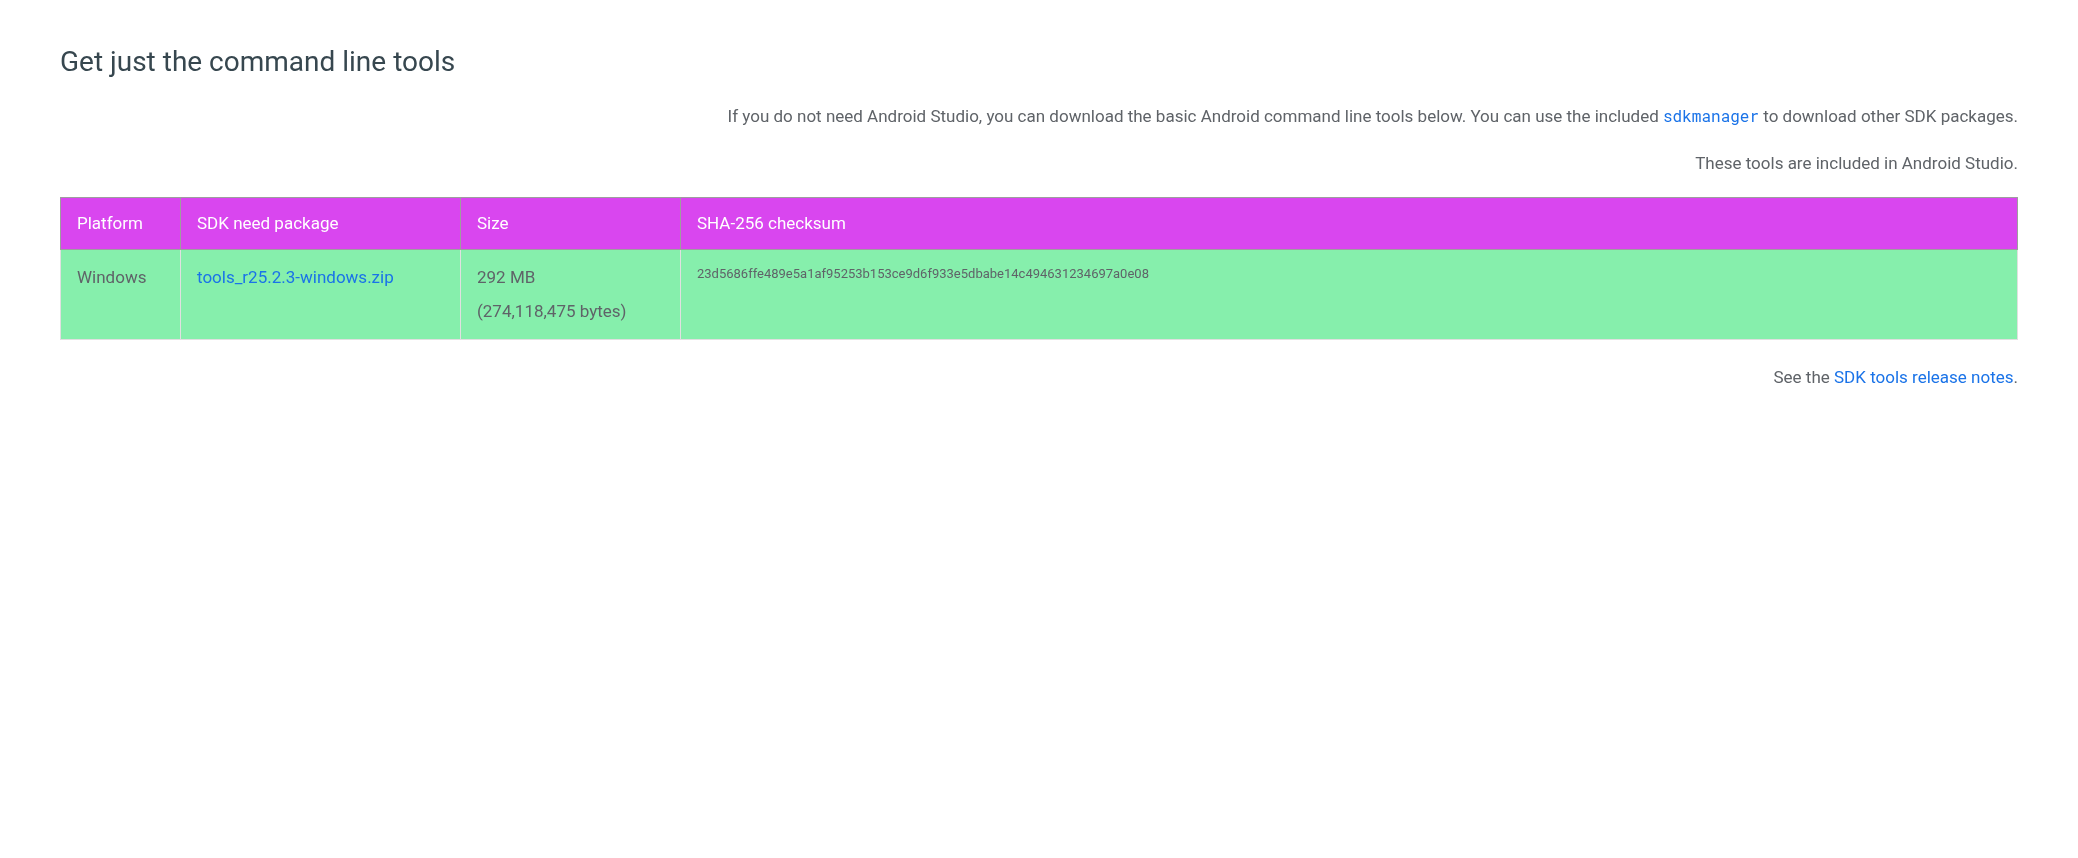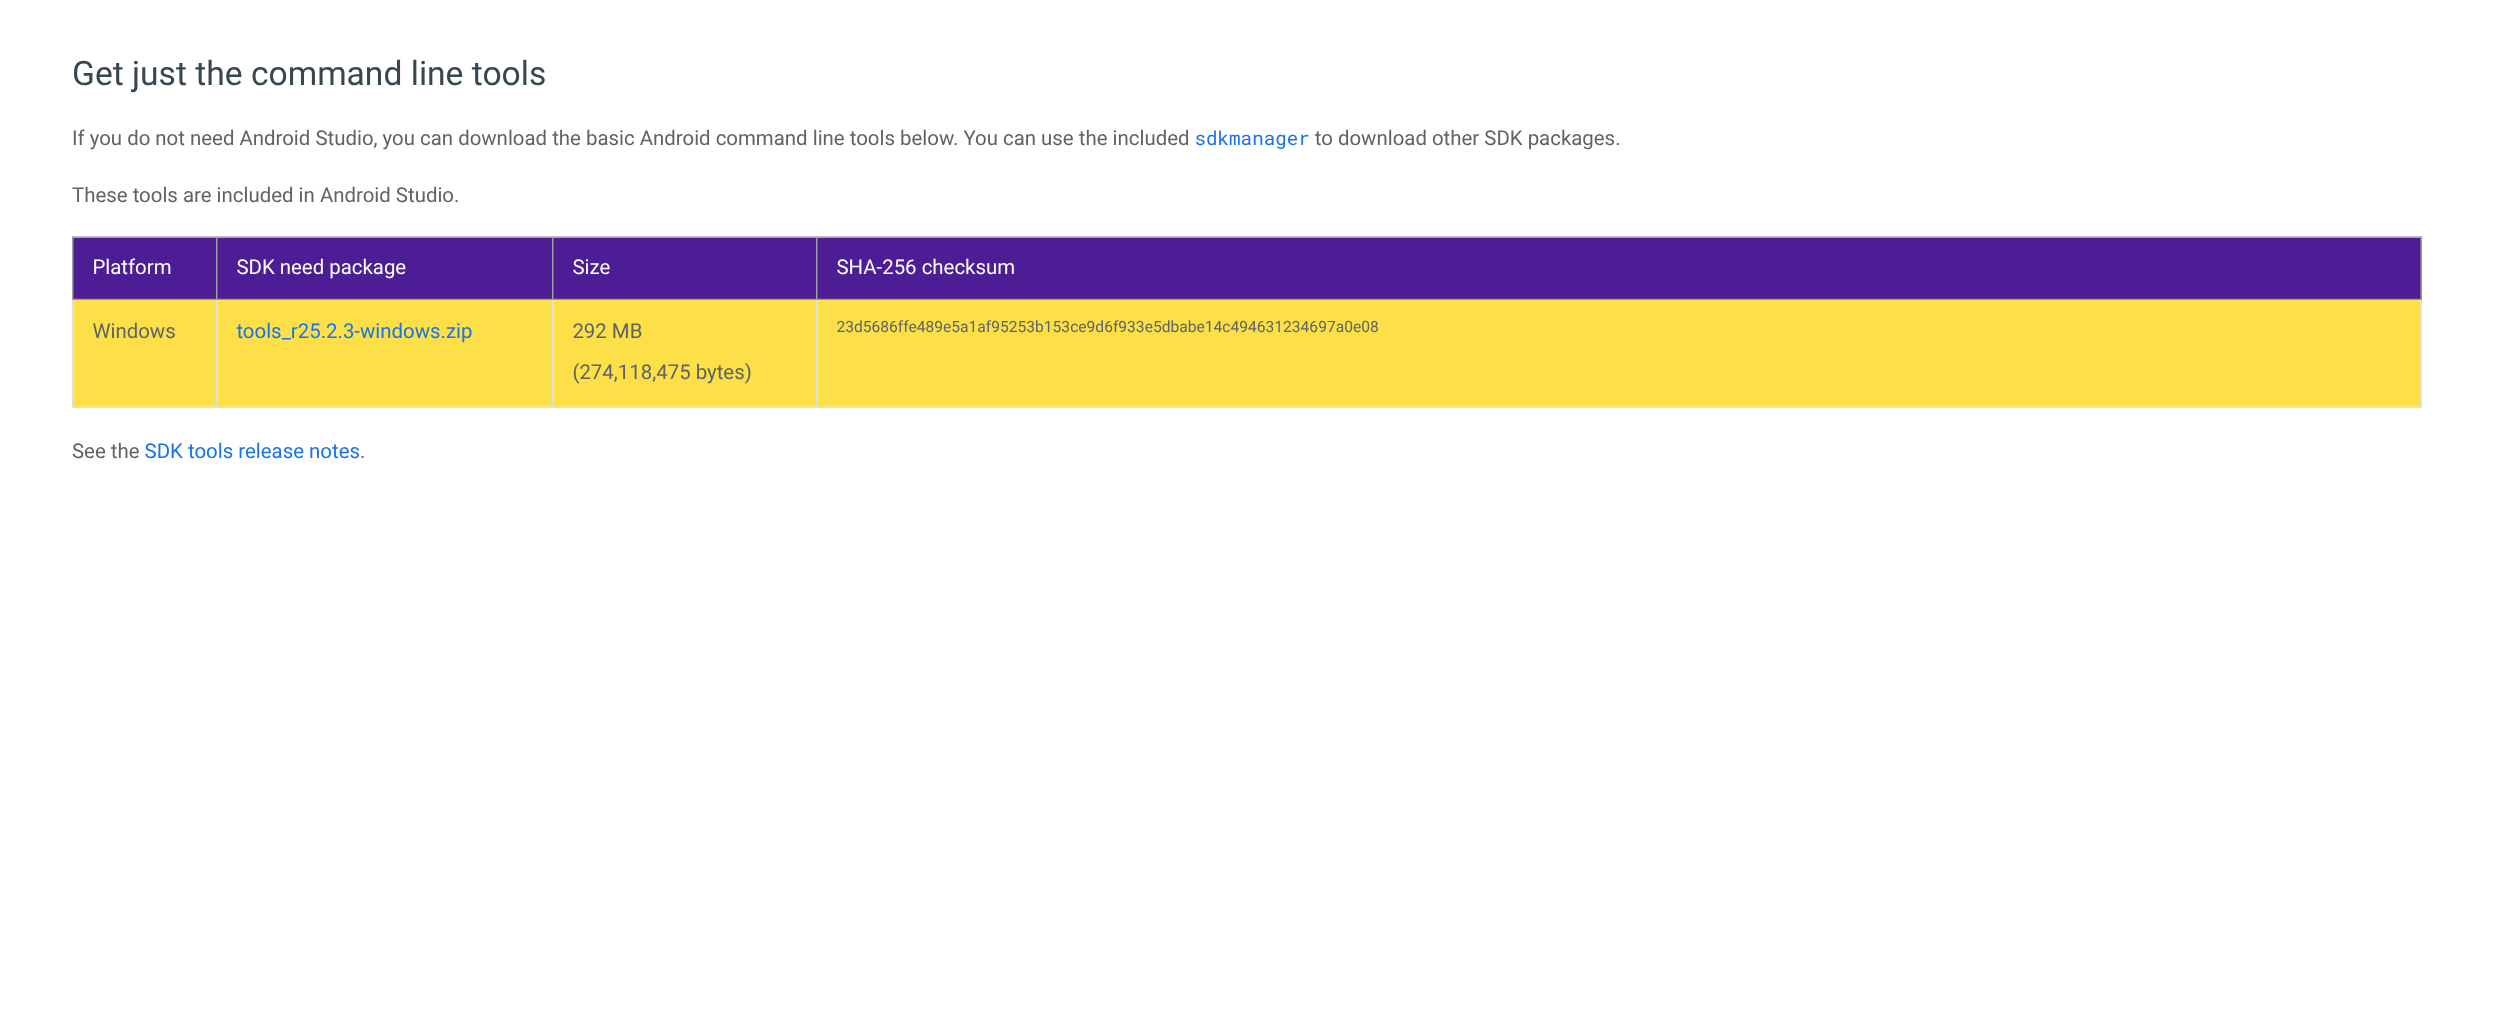--- a/index.html
+++ b/index.html
@@ -14,47 +14,48 @@
   h2 {
     font-size: 28px;
     font-weight: 400;
     color: #37474f;
     margin: 0 0 18px 0;
   }
   p {
     margin: 0 0 20px 0;
     color: #5f6368;
     font-size: 17px;
+    text-align: right;
   }
   a, .link {
     color: #1a73e8;
     text-decoration: none;
     cursor: pointer;
   }
   code.inline {
     font-family: "Roboto Mono", Menlo, Consolas, monospace;
     color: #1a73e8;
     font-size: 16px;
   }
   table {
     width: 100%;
     border-collapse: collapse;
     margin: 10px 0 24px 0;
     font-size: 17px;
   }
   thead th {
-    background: #4c1d95;
+    background: #d946ef;
     color: #fff;
     font-weight: 400;
     text-align: left;
     padding: 12px 16px;
     border: 1px solid #9e9e9e;
   }
   tbody td {
-    background: #fde047;
+    background: #86efac;
     border: 1px solid #e0e0e0;
     padding: 14px 16px;
     vertical-align: top;
     color: #5f6368;
   }
   tbody td .size-main {
     display: block;
   }
   tbody td .size-bytes {
     display: block;

